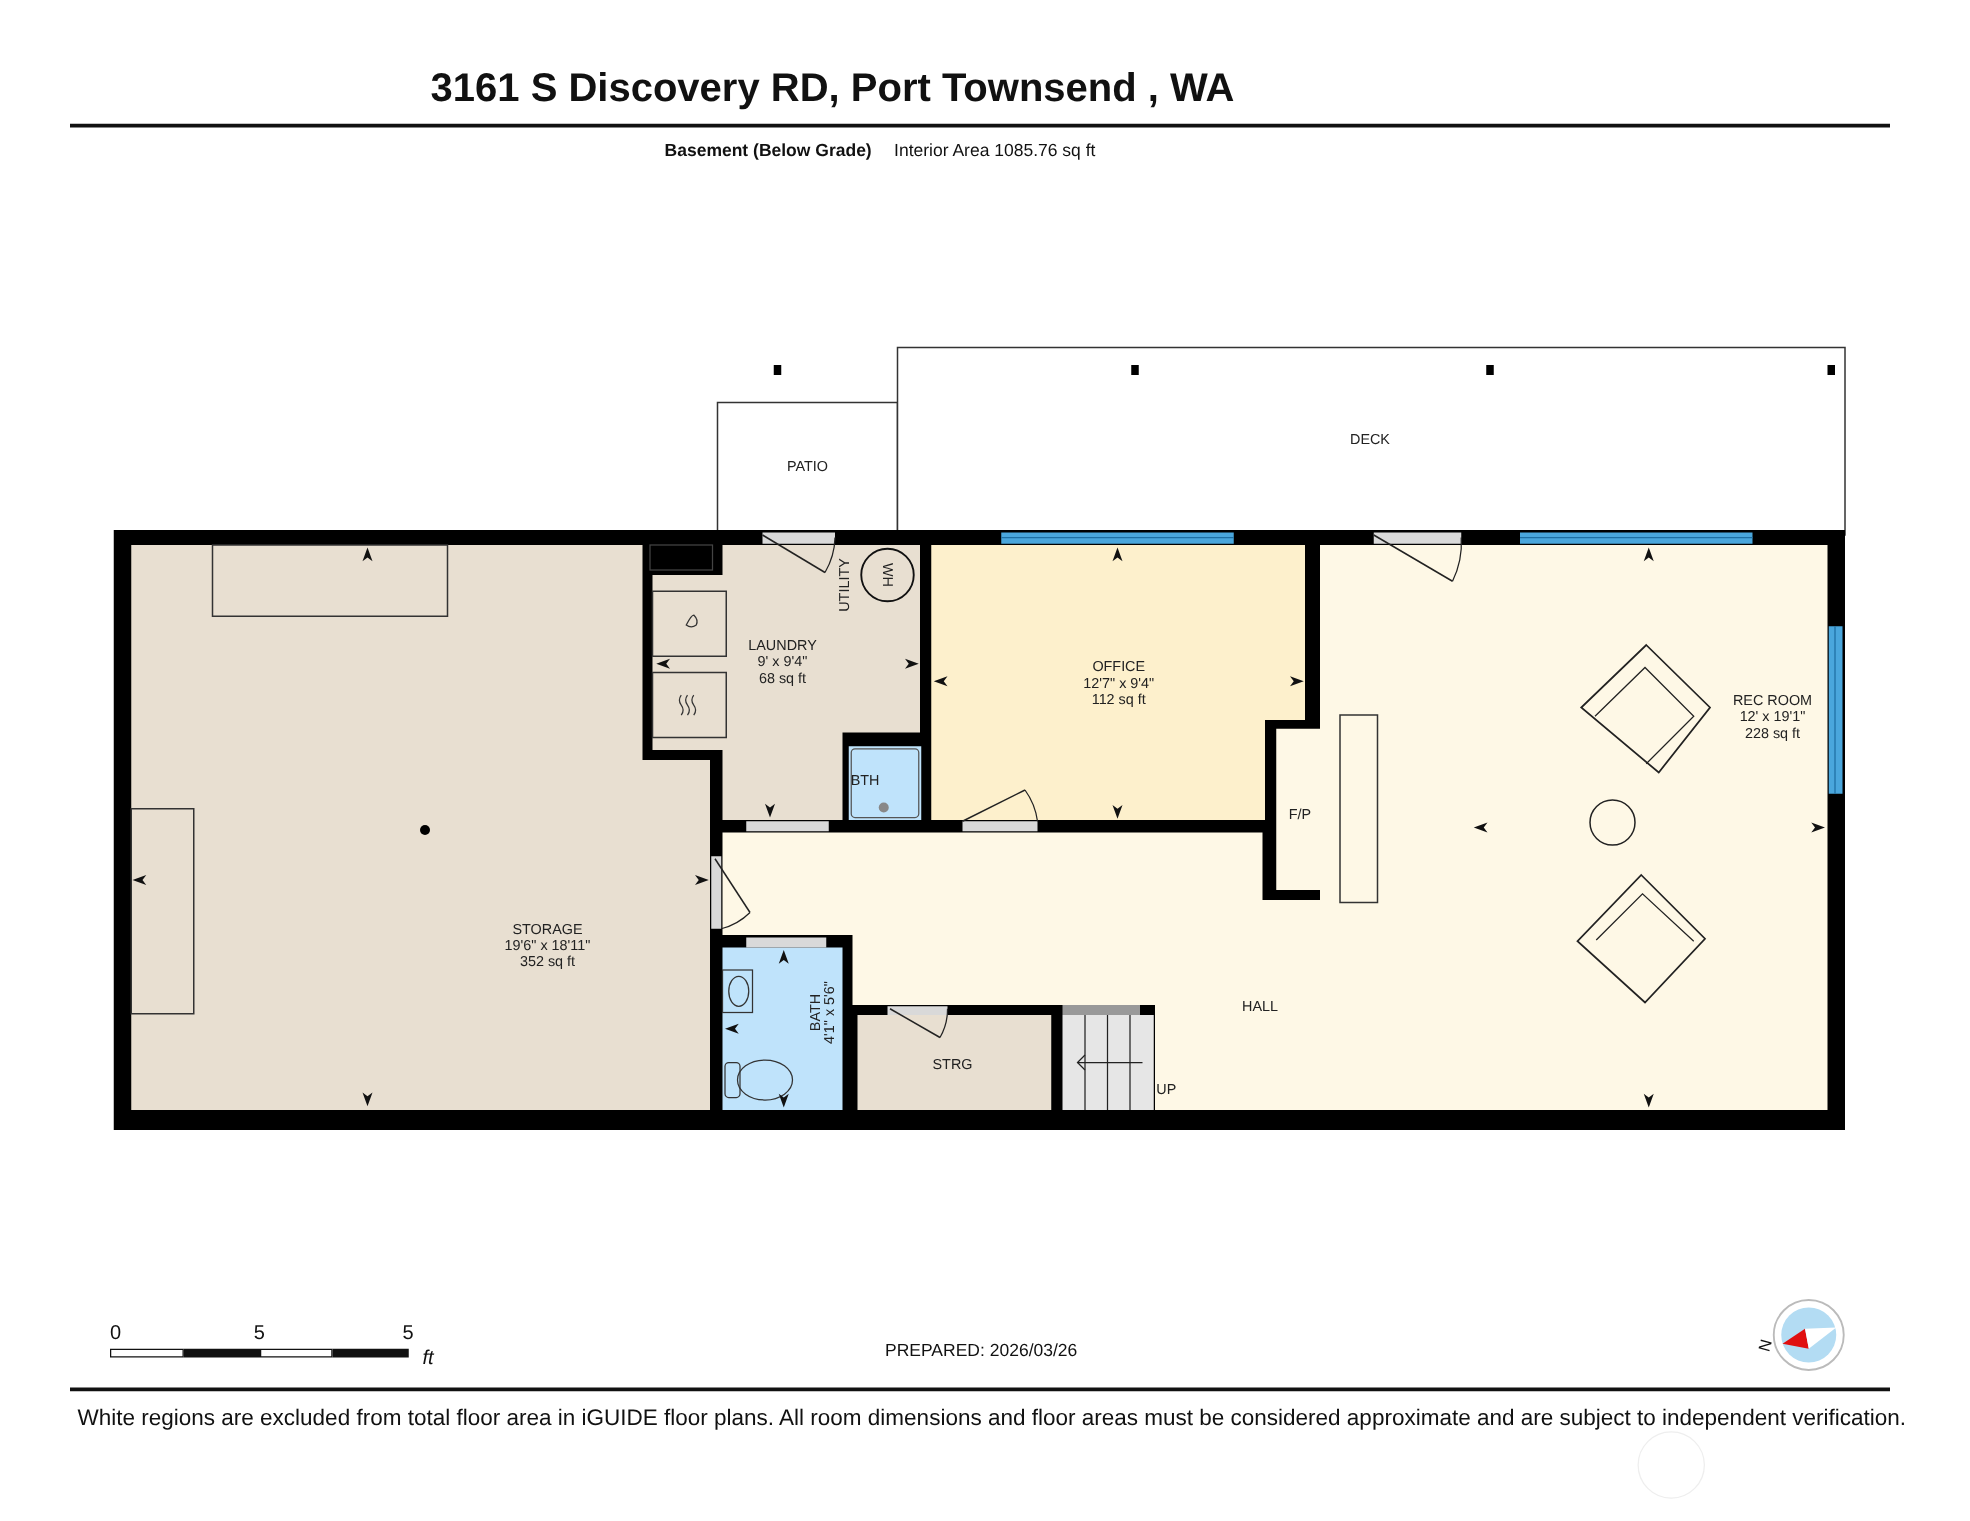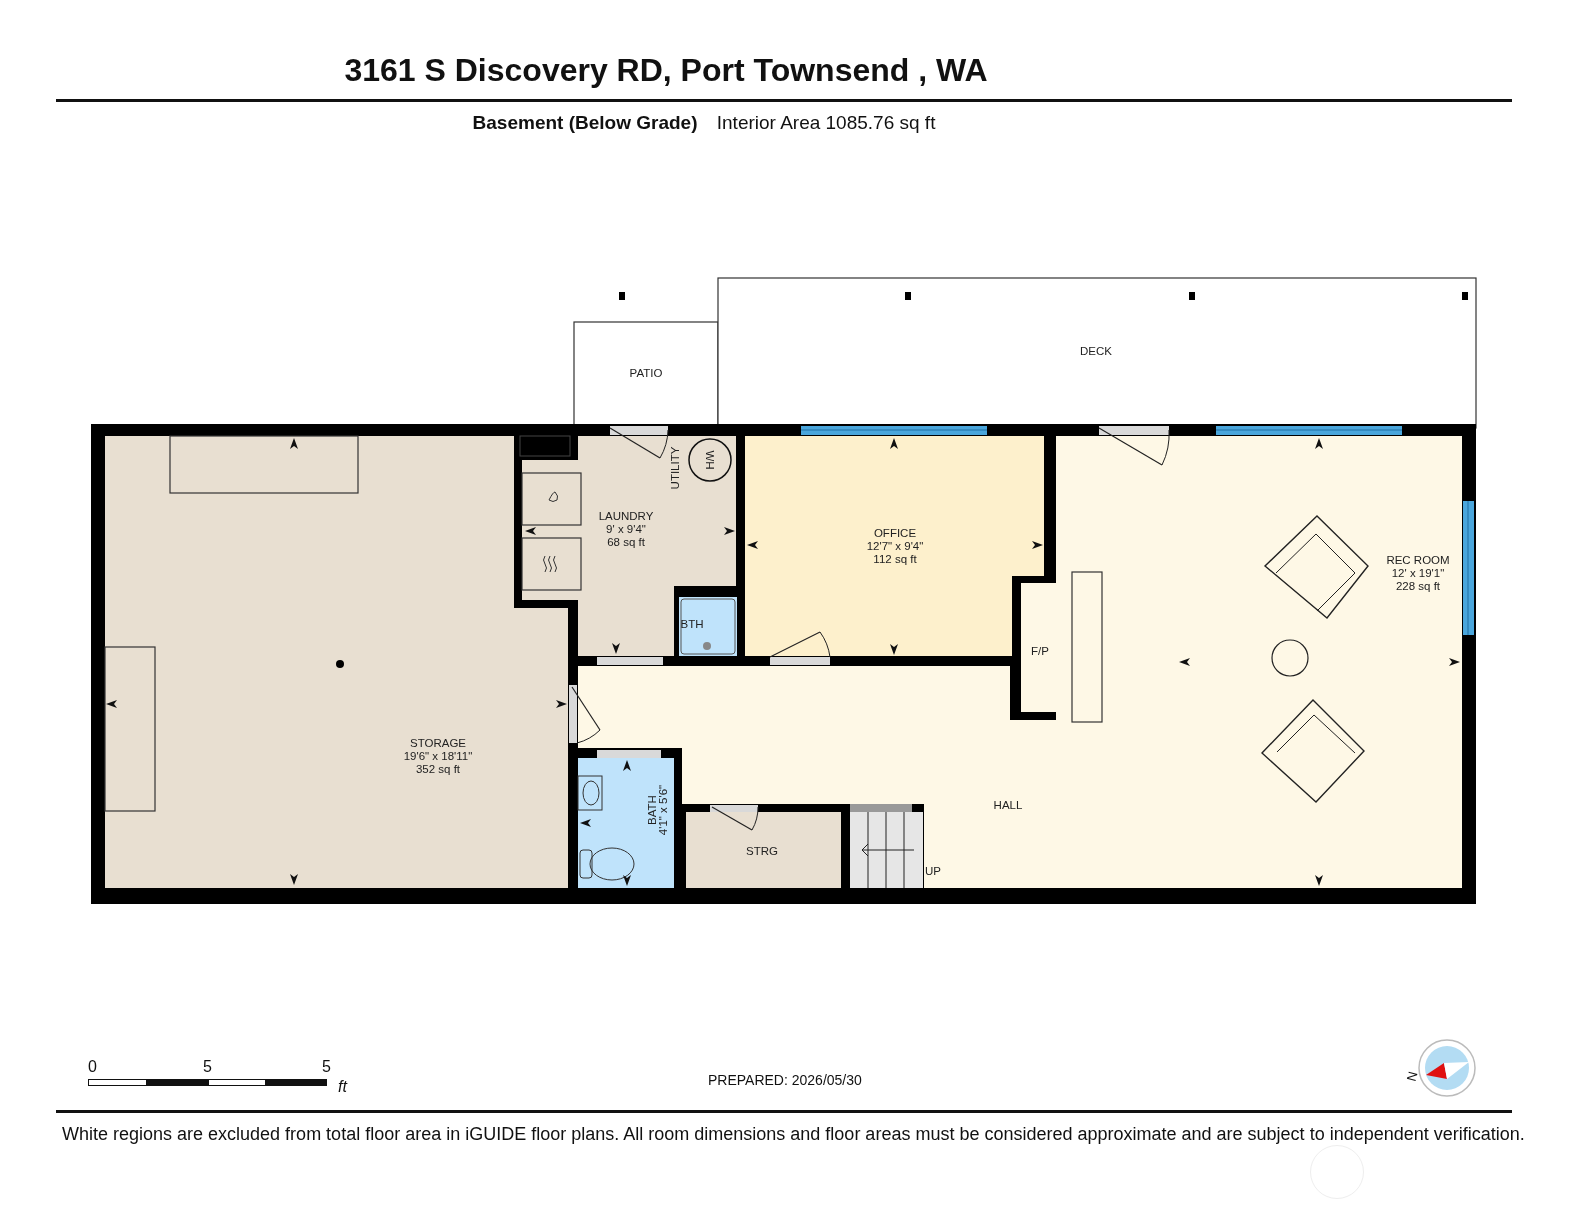--- a/index.html
+++ b/index.html
@@ -1,20 +1,20 @@
 <!DOCTYPE html>
 <html><head>
 <meta charset="utf-8">
 <style>
   html, body { margin: 0; padding: 0; background: #ffffff; }
   body { width: 1576px; height: 1217px; position: relative; overflow: hidden; font-family: "Liberation Sans", sans-serif; color: #111; }
   .abs { position: absolute; }
   .title { left: 0; top: 52px; width: 1332px; text-align: center; font-size: 32px; font-weight: bold; letter-spacing: 0px; }
   .rule-top { left: 56px; top: 99px; width: 1456px; height: 3px; background: #111; }
-  .subtitle { left: 0; top: 112px; width: 1408px; text-align: center; font-size: 19px; }
+  .subtitle { left: 0; top: 112px; width: 1408px; text-align: center; font-size: 14px; }
   .subtitle .lvl { font-weight: bold; margin-right: 14px; }
   .plan { left: 0; top: 0; width: 1576px; height: 1217px; }
   .lbl { font-family: "Liberation Sans", sans-serif; font-size: 11.5px; fill: #222; text-anchor: middle; }
   .scale-label { font-size: 16px; }
   .prepared { left: 708px; top: 1072px; font-size: 14px; }
   .rule-bot { left: 56px; top: 1110px; width: 1456px; height: 3px; background: #111; }
   .disclaimer { left: 62px; top: 1124px; font-size: 18px; }
 </style>
 </head>
 <body>
@@ -190,21 +190,21 @@
   <span class="abs scale-label" style="left:0;top:0;">0</span>
   <span class="abs scale-label" style="left:115px;top:0;">5</span>
   <span class="abs scale-label" style="left:234px;top:0;">5</span>
   <div class="abs" style="left:0;top:21px;width:59px;height:7px;border:1px solid #111;background:#fff;box-sizing:border-box;"></div>
   <div class="abs" style="left:59px;top:21px;width:61px;height:7px;background:#111;"></div>
   <div class="abs" style="left:120px;top:21px;width:58px;height:7px;border:1px solid #111;background:#fff;box-sizing:border-box;"></div>
   <div class="abs" style="left:178px;top:21px;width:61px;height:7px;background:#111;"></div>
   <span class="abs scale-label" style="left:250px;top:20px;font-style:italic;">ft</span>
 </div>
 
-<div class="abs prepared">PREPARED: 2026/05/30</div>
+<div class="abs prepared">PREPARED: 2026/03/26</div>
 
 <svg class="abs" style="left:1400px;top:1038px;" width="80" height="62" viewBox="0 0 80 62">
   <circle cx="47" cy="30" r="28" fill="#fff" stroke="#bbb" stroke-width="1.5"></circle>
   <circle cx="47" cy="30" r="22" fill="#b3dcf3"></circle>
   <polygon points="26,37 44,25 47,41" fill="#e01010"></polygon>
   <polygon points="44,25 69,24 47,41" fill="#fff"></polygon>
   <text x="6" y="42" font-family="Liberation Sans, sans-serif" font-size="13" fill="#111" transform="rotate(-75 12 37)">N</text>
 </svg>
 
 <div class="abs rule-bot"></div>

